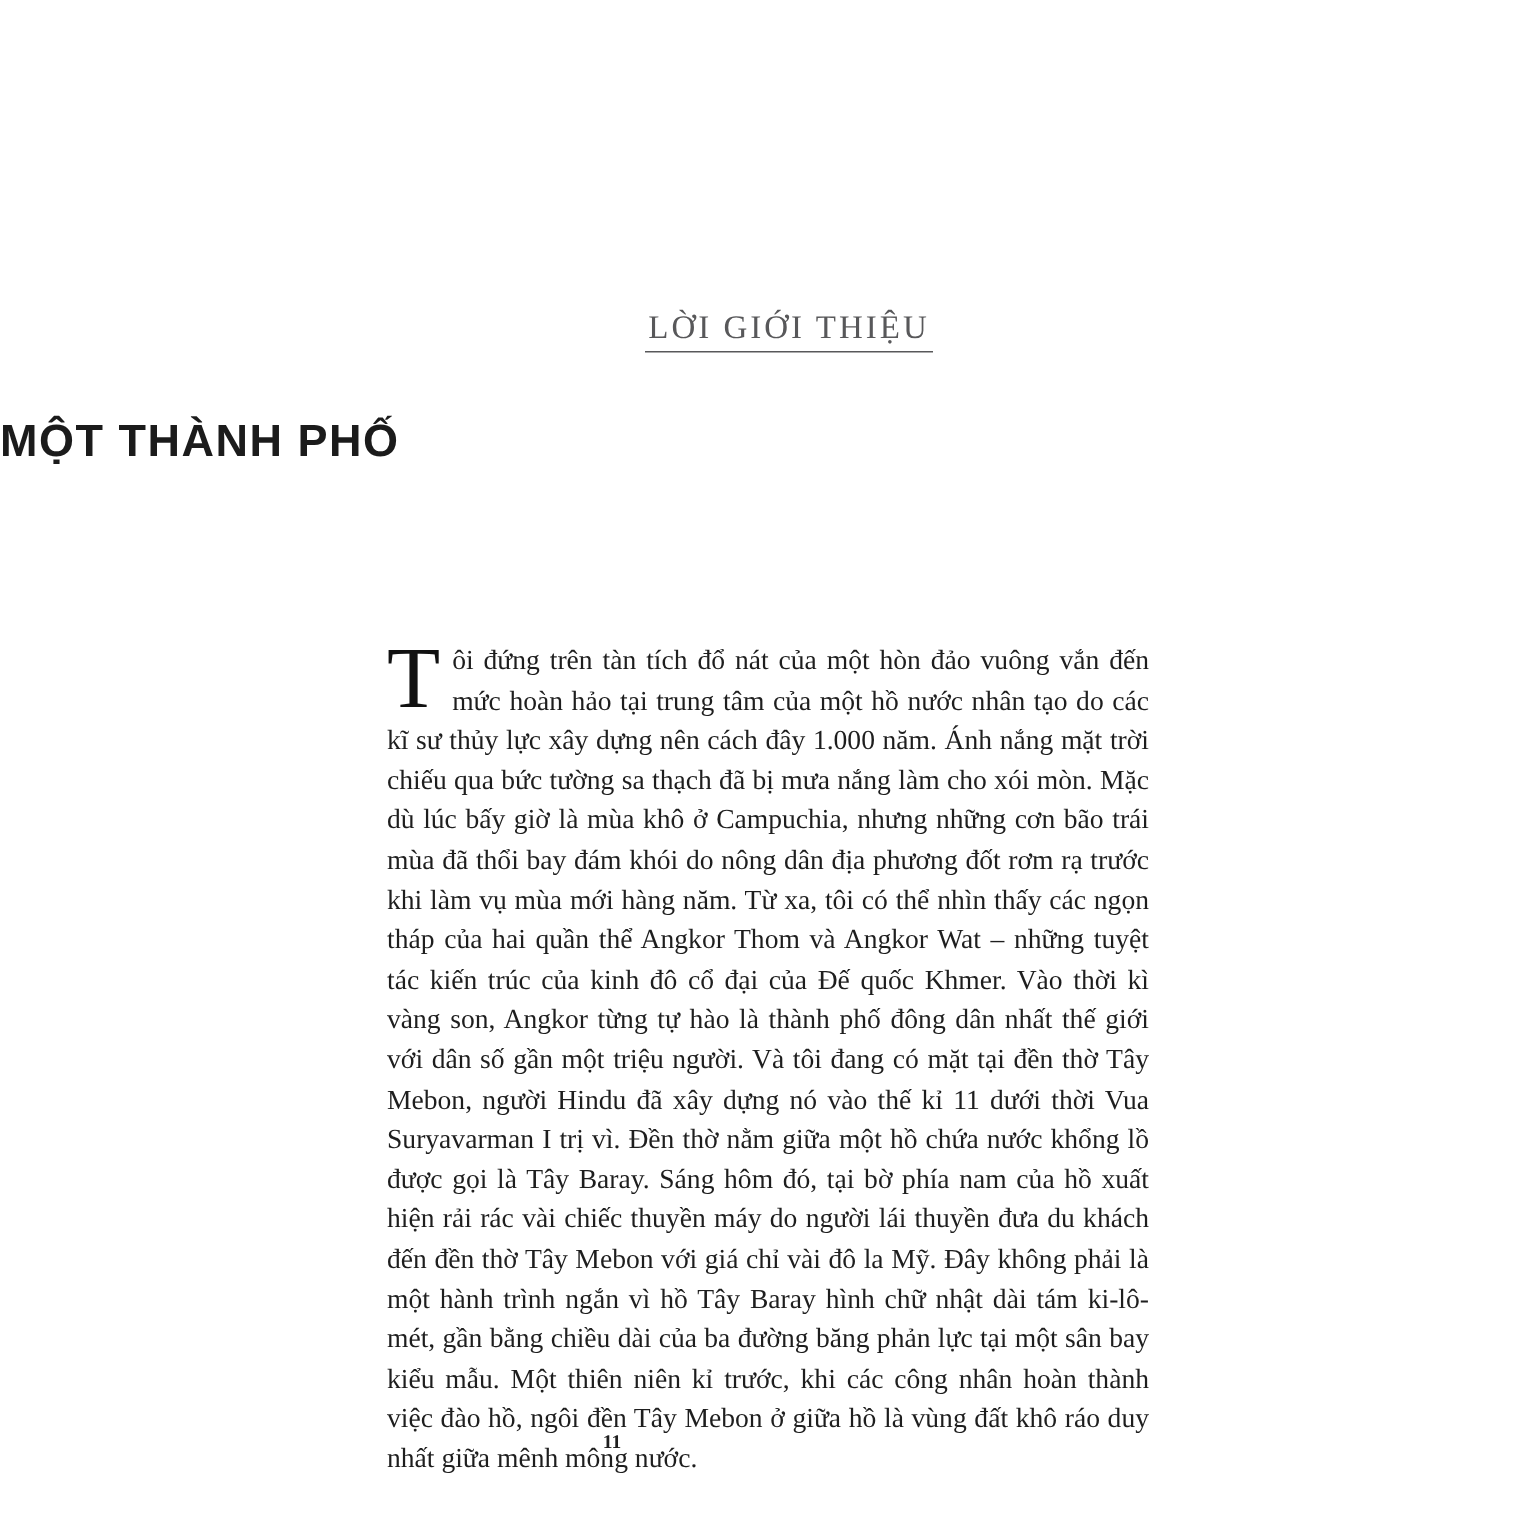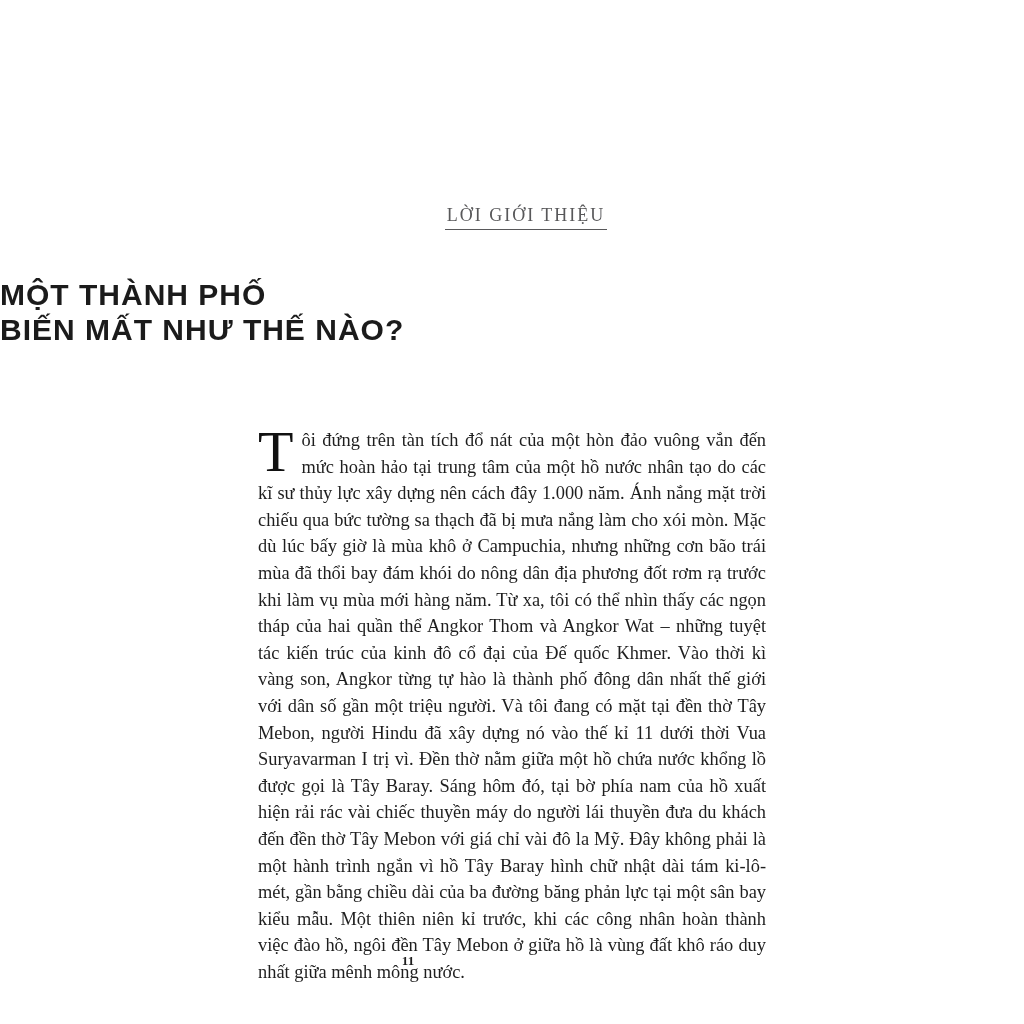--- a/index.html
+++ b/index.html
@@ -21,21 +21,21 @@
   .chapter-label-wrap {
     position: absolute;
     top: 205px;
     left: 0;
     width: 1024px;
     text-align: center;
   }
   .chapter-label {
     display: inline-block;
     font-family: "Liberation Serif", serif;
-    font-size: 18px;
+    font-size: 22px;
     letter-spacing: 2px;
     color: #58585a;
     border-bottom: 1.5px solid #58585a;
     padding: 0 2px 3px 2px;
     margin-left: 28px;
   }
   .chapter-title {
     position: absolute;
     top: 277px;
     left: 0;
@@ -82,21 +82,20 @@
 <body>
 
 <div class="book-page">
 
   <div class="chapter-label-wrap">
     <span class="chapter-label">LỜI GIỚI THIỆU</span>
   </div>
 
   <div class="chapter-title">
     <div>MỘT THÀNH PHỐ</div>
-    <div>BIẾN MẤT NHƯ THẾ NÀO?</div>
   </div>
 
   <div class="body-text">
     <span class="drop-cap">T</span><span>ôi đứng trên tàn tích đổ nát của một hòn đảo vuông vắn đến mức hoàn hảo tại trung tâm của một hồ nước nhân tạo do các kĩ sư thủy lực xây dựng nên cách đây 1.000 năm. Ánh nắng mặt trời chiếu qua bức tường sa thạch đã bị mưa nắng làm cho xói mòn. Mặc dù lúc bấy giờ là mùa khô ở Campuchia, nhưng những cơn bão trái mùa đã thổi bay đám khói do nông dân địa phương đốt rơm rạ trước khi làm vụ mùa mới hàng năm. Từ xa, tôi có thể nhìn thấy các ngọn tháp của hai quần thể Angkor Thom và Angkor Wat – những tuyệt tác kiến trúc của kinh đô cổ đại của Đế quốc Khmer. Vào thời kì vàng son, Angkor từng tự hào là thành phố đông dân nhất thế giới với dân số gần một triệu người. Và tôi đang có mặt tại đền thờ Tây Mebon, người Hindu đã xây dựng nó vào thế kỉ 11 dưới thời Vua Suryavarman I trị vì. Đền thờ nằm giữa một hồ chứa nước khổng lồ được gọi là Tây Baray. Sáng hôm đó, tại bờ phía nam của hồ xuất hiện rải rác vài chiếc thuyền máy do người lái thuyền đưa du khách đến đền thờ Tây Mebon với giá chỉ vài đô la Mỹ. Đây không phải là một hành trình ngắn vì hồ Tây Baray hình chữ nhật dài tám ki-lô-mét, gần bằng chiều dài của ba đường băng phản lực tại một sân bay kiểu mẫu. Một thiên niên kỉ trước, khi các công nhân hoàn thành việc đào hồ, ngôi đền Tây Mebon ở giữa hồ là vùng đất khô ráo duy nhất giữa mênh mông nước.</span>
   </div>
 
   <div class="page-number">11</div>
 
 </div>
 

